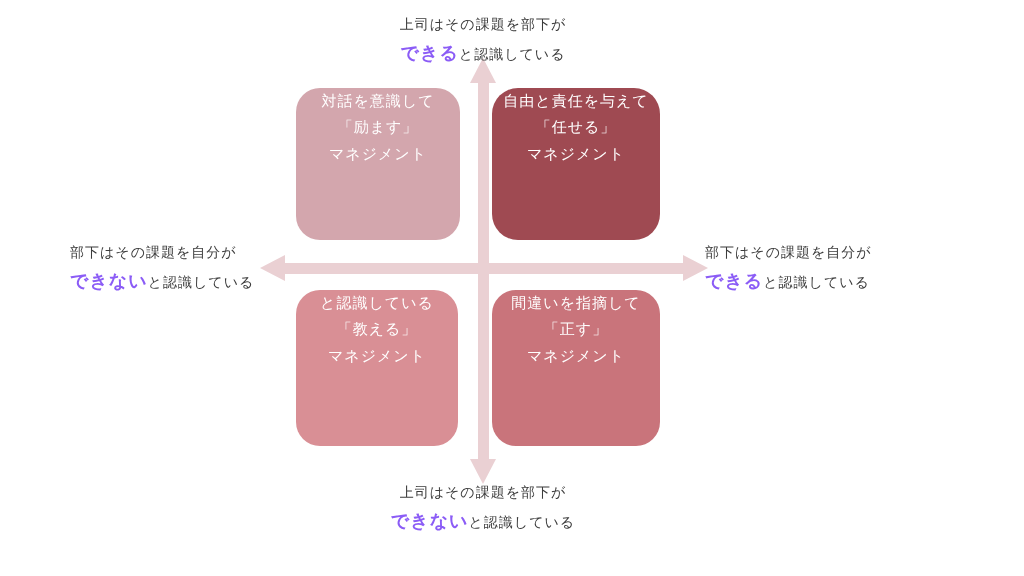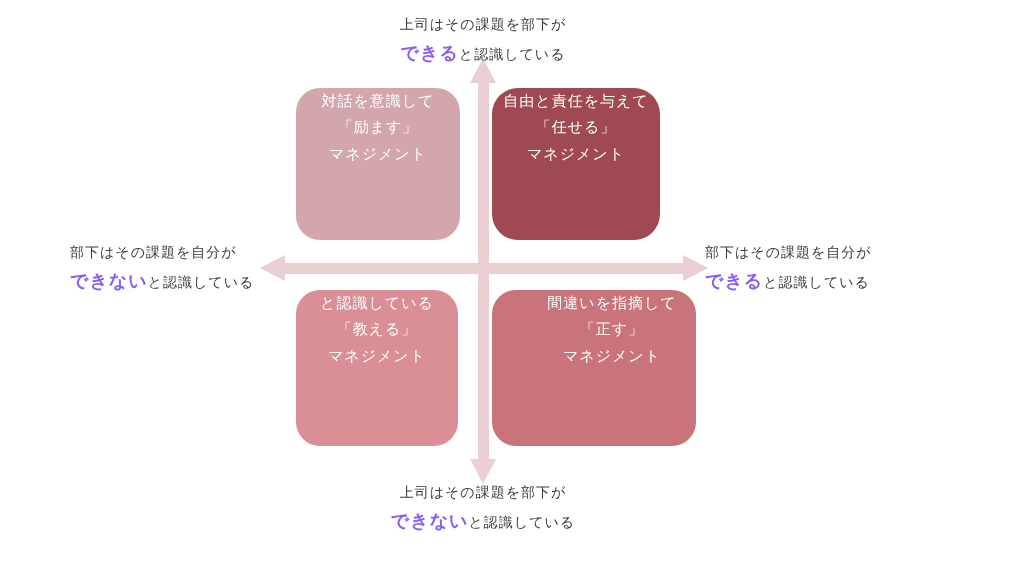--- a/index.html
+++ b/index.html
@@ -68,21 +68,21 @@
     justify-content: flex-start;
     align-items: center;
     text-align: center;
     font-size: 15px;
     line-height: 1.75;
     letter-spacing: 1px;
   }
   .qbox.tl { left: 296px; top: 88px;  width: 164px; height: 152px; background: #d3a6ad; }
   .qbox.tr { left: 492px; top: 88px;  width: 168px; height: 152px; background: #9f4a52; border-radius: 26px; }
   .qbox.bl { left: 296px; top: 290px; width: 162px; height: 156px; background: #d98f95; }
-  .qbox.br { left: 492px; top: 290px; width: 168px; height: 156px; background: #c9747b; padding-left: 36px; }
+  .qbox.br { left: 492px; top: 290px; width: 168px; height: 156px; background: #c9747b; }
 
   
   .axis-label {
     position: absolute;
     color: #3b3b3b;
     font-size: 14px;
     line-height: 1.8;
     letter-spacing: 1px;
     white-space: nowrap;
   }

